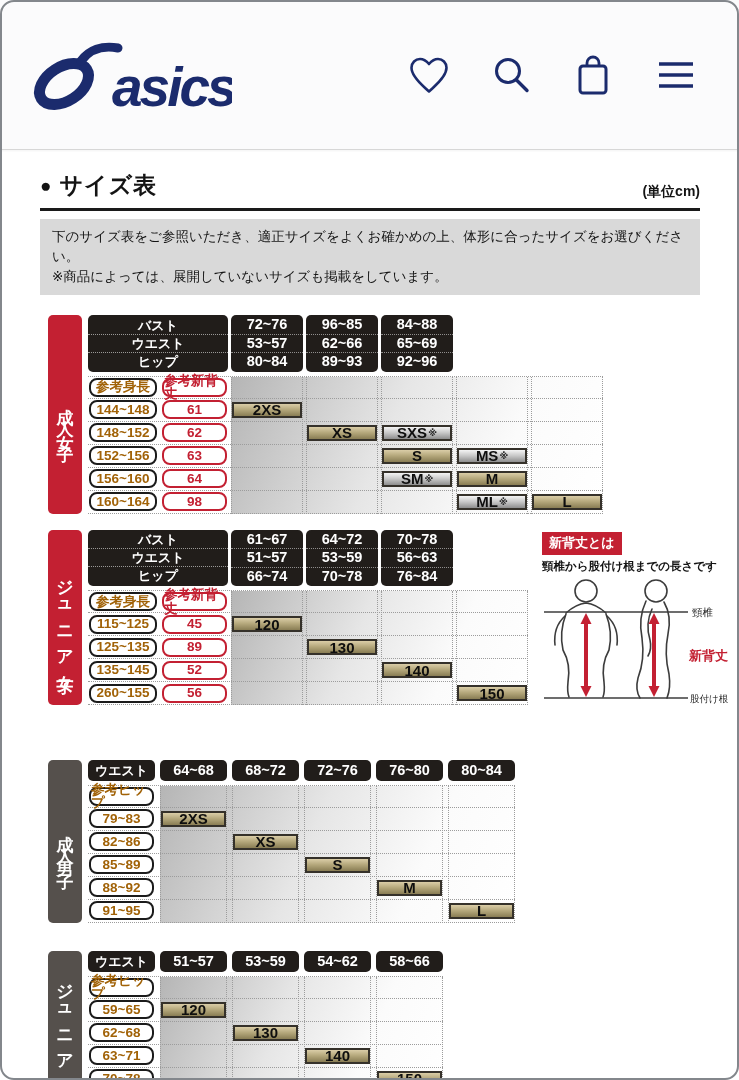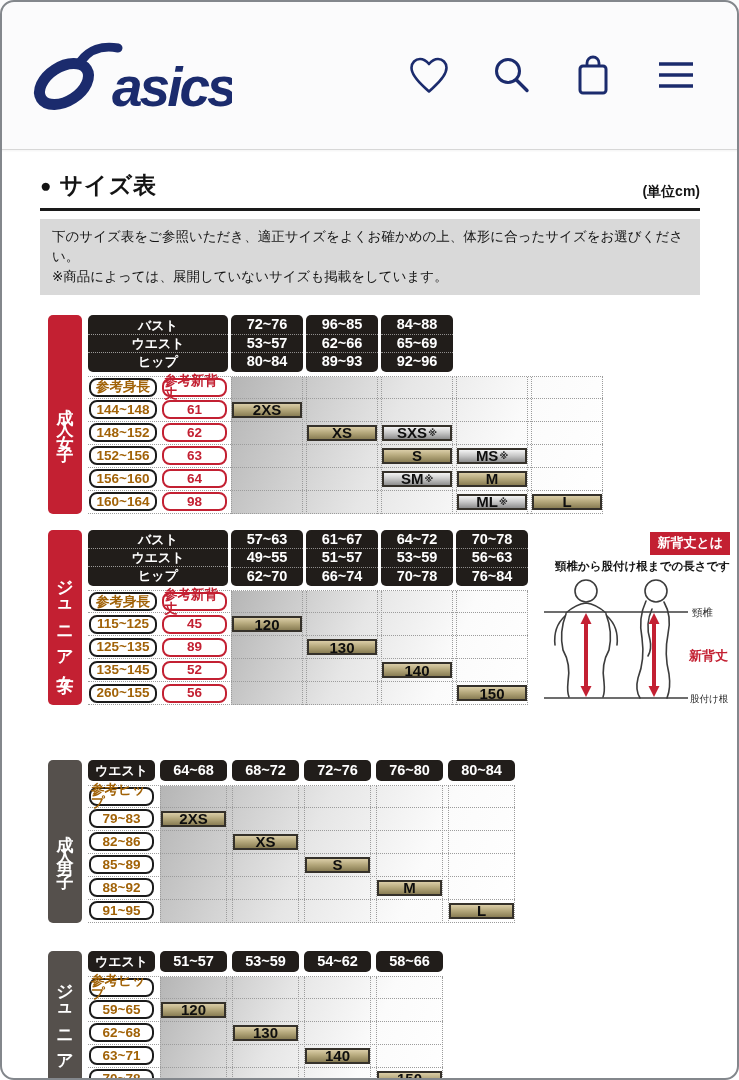--- a/index.html
+++ b/index.html
@@ -79,21 +79,21 @@
     height:16px; margin:0 1px; border:2px solid #35312a; border-radius:0;
     font-weight:bold; font-size:15px; line-height:1; color:#0e0e0e;
     display:flex; align-items:center; justify-content:center;
   }
   .badge.gold   { background:linear-gradient(180deg,#dacda7 0%,#b4a77b 48%,#897d54 100%); }
   .badge.silver { background:linear-gradient(180deg,#f4f4f4 0%,#c8c8c8 48%,#8e8e8e 100%); }
   .mk { font-size:9px; font-weight:bold; color:#2a2a2a; align-self:flex-start; margin:2px 0 0 1px; }
 
   .notes { margin:98px 0 0 2px; font-size:12.5px; font-weight:bold; line-height:23px; white-space:nowrap; }
 
-  .diagram { margin:2px 0 0 14px; width:190px;text-align:right; }
+  .diagram { margin:2px 0 0 14px; width:190px; }
   .dg-title { display:inline-block; background:#c32032; color:#fff; font-weight:bold; font-size:13px; padding:2px 7px 3px; }
   .dg-sub { font-size:11.5px; font-weight:bold; margin-top:4px; white-space:nowrap; }
   .dg-fig { margin-top:2px; }
 
   .mt-sec1 { margin-top:20px; }
   .mt-sec2 { margin-top:16px; }
   .mt-sec3 { margin-top:46px; }
   .mt-sec4 { margin-top:28px; }
 </style>
 </head>
@@ -252,25 +252,20 @@
     <div class="size-table t-jw">
       <div class="side red ls-tight">ジュニア女子</div>
       <div class="main">
         <div class="grid hdr cols-jw">
           <div class="mbox span2">
             <span>バスト</span>
             <span>ウエスト</span>
             <span>ヒップ</span>
           </div>
           <div class="cbox">
-            <span>57~63</span>
-              <span>49~55</span>
-              <span>62~70</span>
-          </div>
-          <div class="cbox">
             <span>61~67</span>
               <span>51~57</span>
               <span>66~74</span>
           </div>
           <div class="cbox">
             <span>64~72</span>
               <span>53~59</span>
               <span>70~78</span>
           </div>
           <div class="cbox">

